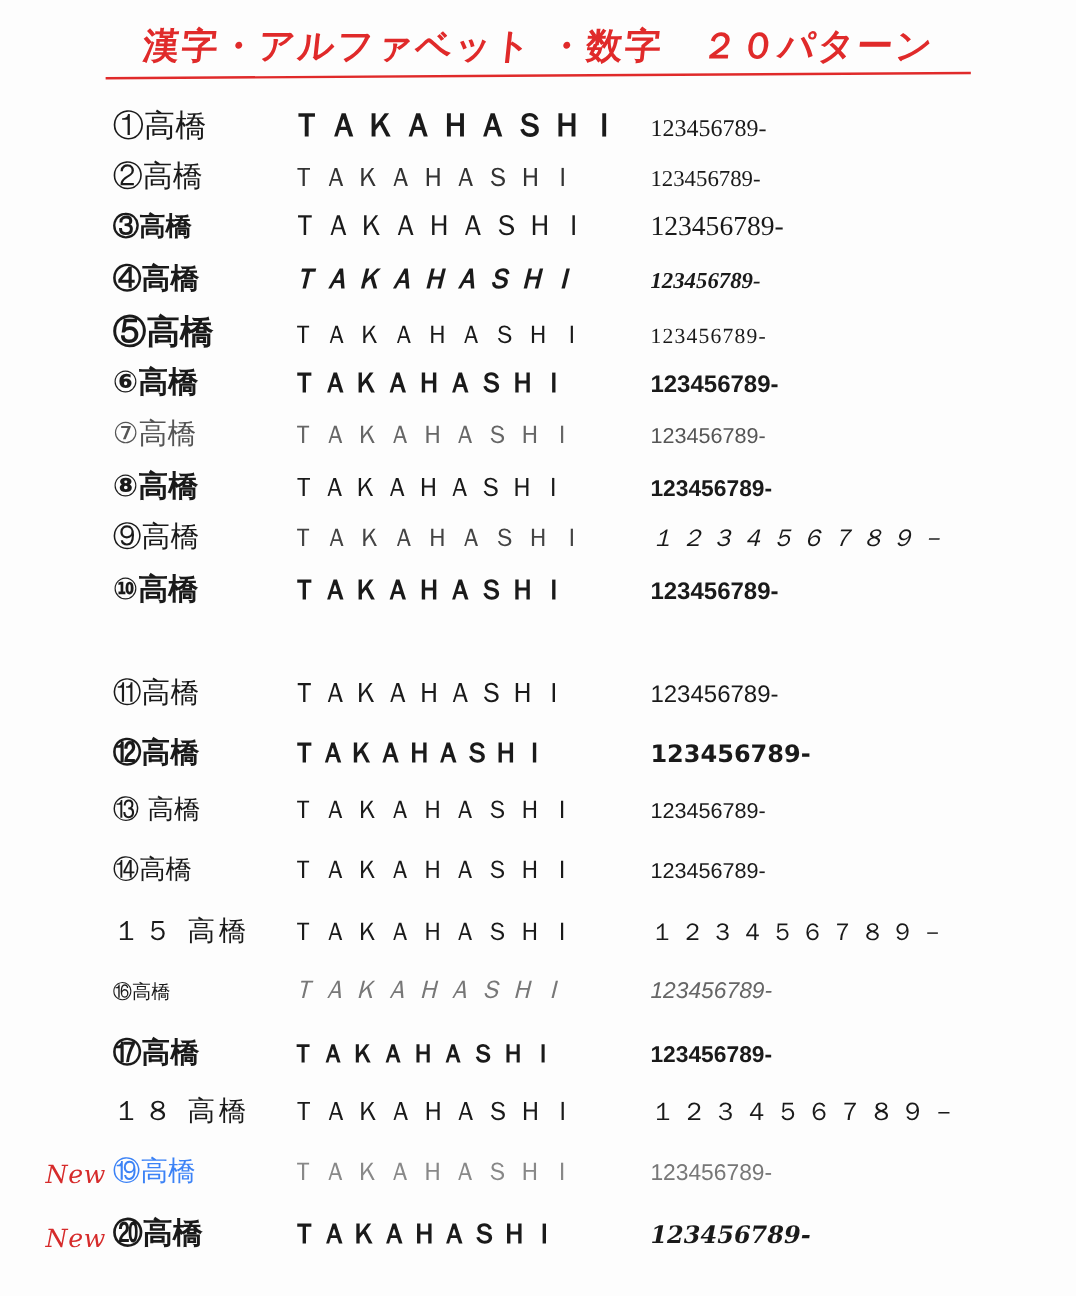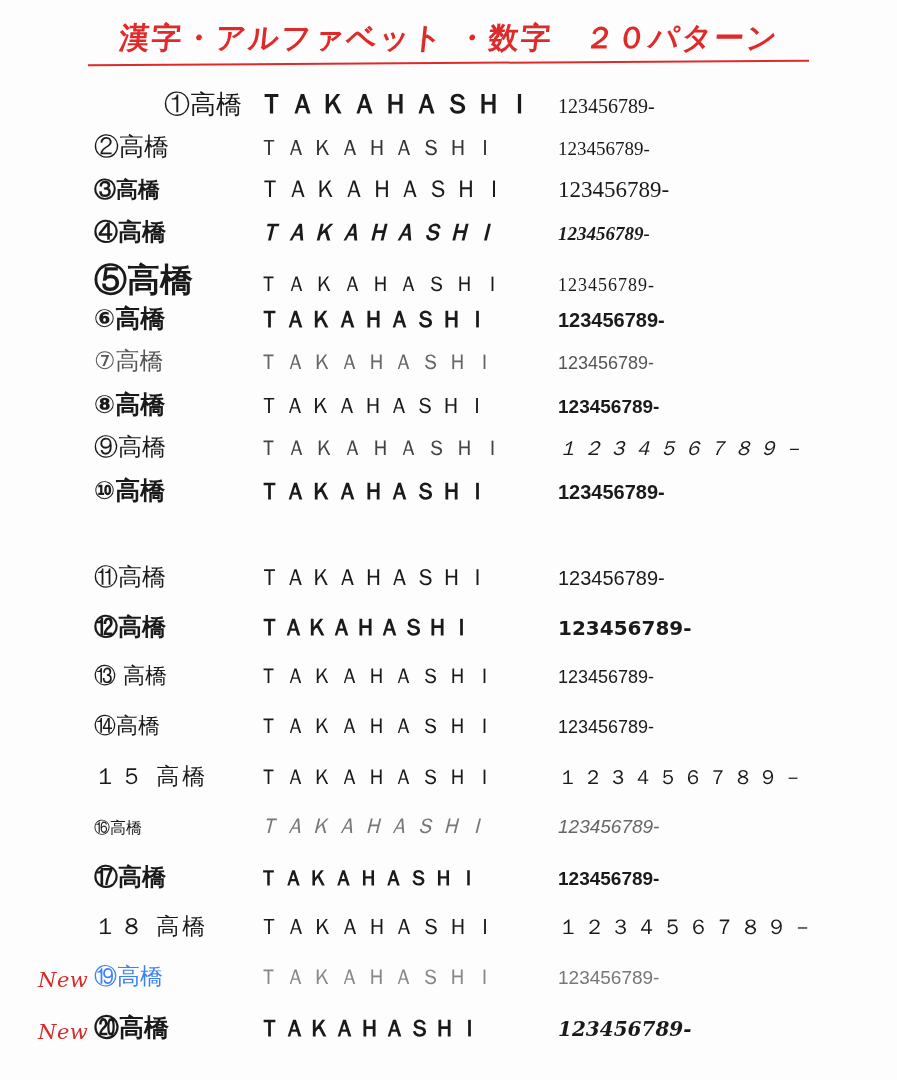--- a/index.html
+++ b/index.html
@@ -82,51 +82,50 @@
     width: 148px;
     white-space: nowrap;
     font-size: 25px;
     line-height: 1;
   }
   .col-roman {
     width: 300px;
     white-space: nowrap;
     font-size: 23px;
     line-height: 1;
-    margin-left: 16px;
   }
   .col-num {
     white-space: nowrap;
     font-size: 19px;
     line-height: 1;
   }
 
   
   
-  .s1 .col-kanji { font-family:"DejaVu Serif", serif; font-size:26px;text-align:right; }
+  .s1 .col-kanji { font-family:"DejaVu Serif", serif; font-size:26px; }
   .s1 .col-roman { font-family:"Liberation Serif", serif; font-weight:700; font-size:27px; letter-spacing:4px; }
   .s1 .col-num   { font-family:"Liberation Serif", serif; font-size:20px; letter-spacing:0px; }
 
   
   .s2 .col-kanji { font-family:"DejaVu Serif", serif; font-size:25px; }
   .s2 .col-roman { font-family:"Liberation Serif", serif; font-size:22px; letter-spacing:5px; color:#333; }
   .s2 .col-num   { font-family:"Liberation Serif", serif; font-size:19px; }
 
   
   .s3 .col-kanji { font-family:"DejaVu Serif", serif; font-size:22px;font-weight:bold; }
   .s3 .col-roman { font-family:"Liberation Serif", serif; font-size:24px; letter-spacing:4px; }
   .s3 .col-num   { font-family:"Liberation Serif", serif; font-size:23px; }
 
   
   .s4 .col-kanji { font-family:"DejaVu Serif", serif; font-size:24px; font-weight:600; }
   .s4 .col-roman { font-family:"Liberation Serif", serif; font-style:italic; font-weight:700; font-size:23px; letter-spacing:4px; }
   .s4 .col-num   { font-family:"Liberation Serif", serif; font-style:italic; font-weight:700; font-size:19px; }
 
   
-  .s5 .col-kanji { font-family:"DejaVu Serif", serif; font-size:33px; font-weight:600; }
+  .s5 .col-kanji { font-family:"DejaVu Serif", serif; font-size:28px; font-weight:600; }
   .s5 .col-roman { font-family:"Liberation Serif", serif; font-size:21px; letter-spacing:7px; }
   .s5 .col-num   { font-family:"Liberation Serif", serif; font-size:18px; letter-spacing:1px; }
 
   
   .s6 .col-kanji { font-family:"DejaVu Sans", sans-serif; font-size:25px; font-weight:700; }
   .s6 .col-roman { font-family:"Liberation Sans", sans-serif; font-weight:700; font-size:23px; letter-spacing:3px; }
   .s6 .col-num   { font-family:"Liberation Sans", sans-serif; font-weight:700; font-size:20px; }
 
   
   .s7 .col-kanji { font-family:"DejaVu Sans", sans-serif; font-size:24px; color:#555; }

